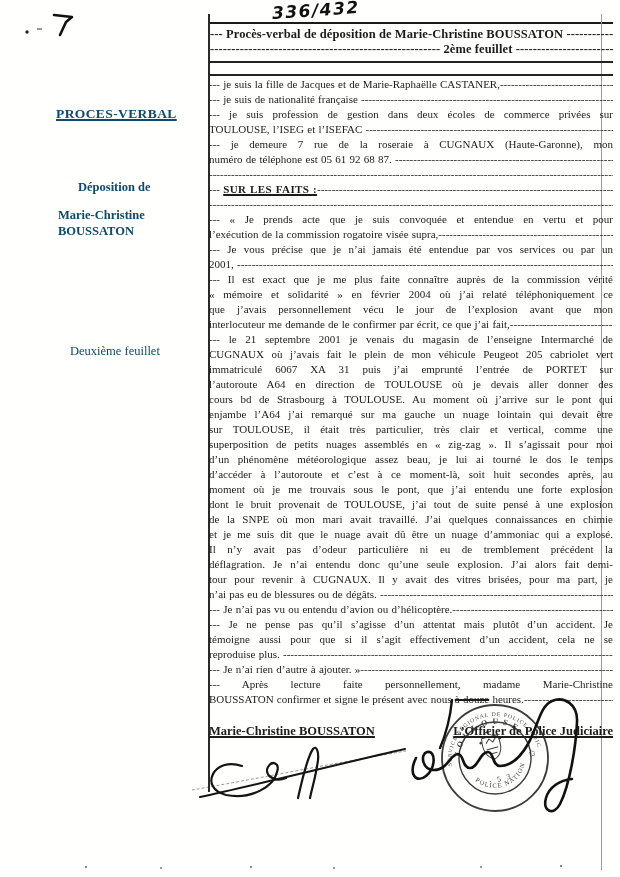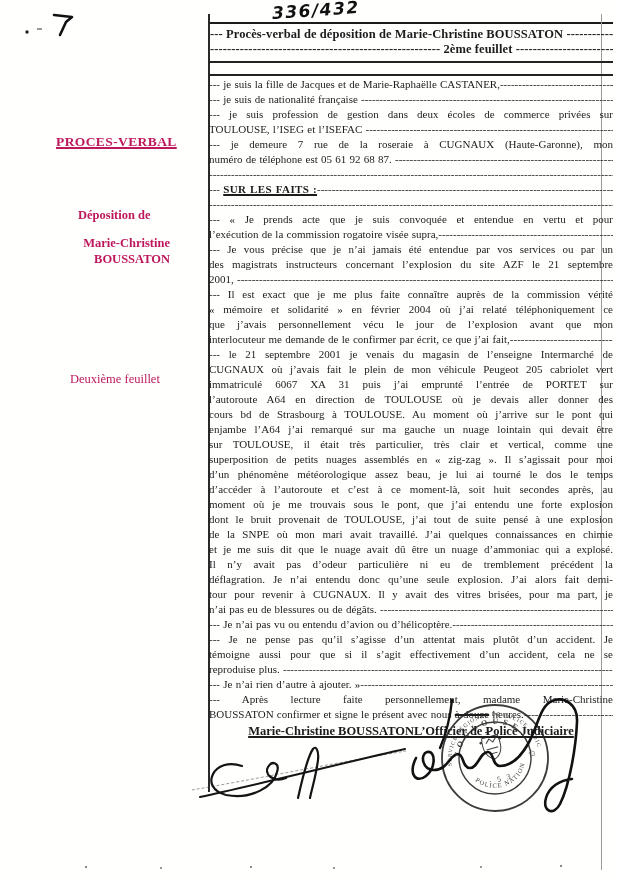--- a/index.html
+++ b/index.html
@@ -20,37 +20,37 @@
     font-family:"DejaVu Sans",sans-serif; font-style:italic; font-weight:bold;
     font-size:17px; letter-spacing:1.5px; transform:rotate(-4deg); color:#111;
   }
   
   .header-block{position:absolute; left:210px; top:27px; width:403px;}
   .hline{
     font-weight:bold; font-size:12.5px; line-height:15px; white-space:nowrap;
     overflow:hidden; letter-spacing:.1px;
   }
   
-  .mlabel{position:absolute; font-weight:bold; font-size:12.5px; color:#be185d;margin-top:28px;}
+  .mlabel{position:absolute; font-weight:bold; font-size:12.5px; color:#0c4a6e;}
   .m-pv{left:56px; top:106px; font-size:13.5px; letter-spacing:.4px; text-decoration:underline; text-decoration-thickness:1.5px;}
   .m-dep{left:78px; top:180px;}
-  .m-name{left:58px; top:207px; width:112px; text-align:right; line-height:16px;}
+  .m-name{left:58px; top:207px; width:112px; text-align:left; line-height:16px;}
   .m-feuillet{left:70px; top:344px; font-weight:normal; font-size:12.5px;}
   
   .textcol{position:absolute; left:209px; top:77px; width:404px; font-size:11px;}
   .bl{
     height:15px; line-height:15px; white-space:nowrap; overflow:hidden;
     text-align:justify; text-align-last:justify; word-spacing:.5px;
   }
   .bu{font-weight:bold; text-decoration:underline; text-decoration-thickness:1.5px; letter-spacing:.4px;margin-top:48px;}
   .struck{text-decoration:line-through; text-decoration-thickness:1.5px;}
   
   .names-row{
     position:absolute; left:209px; top:724px; width:404px; display:flex;
-    justify-content:center; font-weight:bold; font-size:12.5px;
+    justify-content:space-between; font-weight:bold; font-size:12.5px;
   }
   .names-row span{text-decoration:underline; text-decoration-thickness:1.6px; white-space:nowrap;}
   
   .sig-left{position:absolute; left:180px; top:738px; z-index:3;}
   .sig-right{position:absolute; left:400px; top:688px; z-index:4;}
   .stamp{position:absolute; left:435px; top:698px; z-index:2; opacity:.88;}
   .corner-mark{position:absolute; left:20px; top:6px;}
   .bottom-specks{position:absolute; left:85px; top:866px; width:2px; height:2px; background:#8a8a8a;
     box-shadow:75px 1px 0 #999, 165px 0 0 #8a8a8a, 248px 1px 0 #999, 395px 0 0 #9a9a9a, 475px -1px 0 #888;}
 </style>
@@ -95,21 +95,20 @@
         <div class="bl">--- je demeure 7 rue de la roseraie à CUGNAUX (Haute-Garonne), mon</div>
         <div class="bl">numéro de téléphone est 05 61 92 68 87. ----------------------------------------------------------------------</div>
       </div>
     <div class="bl">--------------------------------------------------------------------------------------------------------------------------------------------</div>
     <div class="bl"><span>--- </span><span class="bu">SUR LES FAITS :</span><span>-----------------------------------------------------------------------------------------------------------</span></div>
     <div class="bl">--------------------------------------------------------------------------------------------------------------------------------------------</div>
     <div>
         <div class="bl">--- « Je prends acte que je suis convoquée et entendue en vertu et pour</div>
         <div class="bl">l’exécution de la commission rogatoire visée supra,------------------------------------------------------------</div>
         <div class="bl">--- Je vous précise que je n’ai jamais été entendue par vos services ou par un</div>
-        <div class="bl">des magistrats instructeurs concernant l’explosion du site AZF le 21 septembre</div>
         <div class="bl">2001, -----------------------------------------------------------------------------------------------------------------------------------</div>
         <div class="bl">--- Il est exact que je me plus faite connaître auprès de la commission vérité</div>
         <div class="bl">« mémoire et solidarité » en février 2004 où j’ai relaté téléphoniquement ce</div>
         <div class="bl">que j’avais personnellement vécu le jour de l’explosion avant que mon</div>
         <div class="bl">interlocuteur me demande de le confirmer par écrit, ce que j’ai fait,--------------------------------</div>
         <div class="bl">--- le 21 septembre 2001 je venais du magasin de l’enseigne Intermarché de</div>
         <div class="bl">CUGNAUX où j’avais fait le plein de mon véhicule Peugeot 205 cabriolet vert</div>
         <div class="bl">immatriculé 6067 XA 31 puis j’ai emprunté l’entrée de PORTET sur</div>
         <div class="bl">l’autoroute A64 en direction de TOULOUSE où je devais aller donner des</div>
         <div class="bl">cours bd de Strasbourg à TOULOUSE. Au moment où j’arrive sur le pont qui</div>

